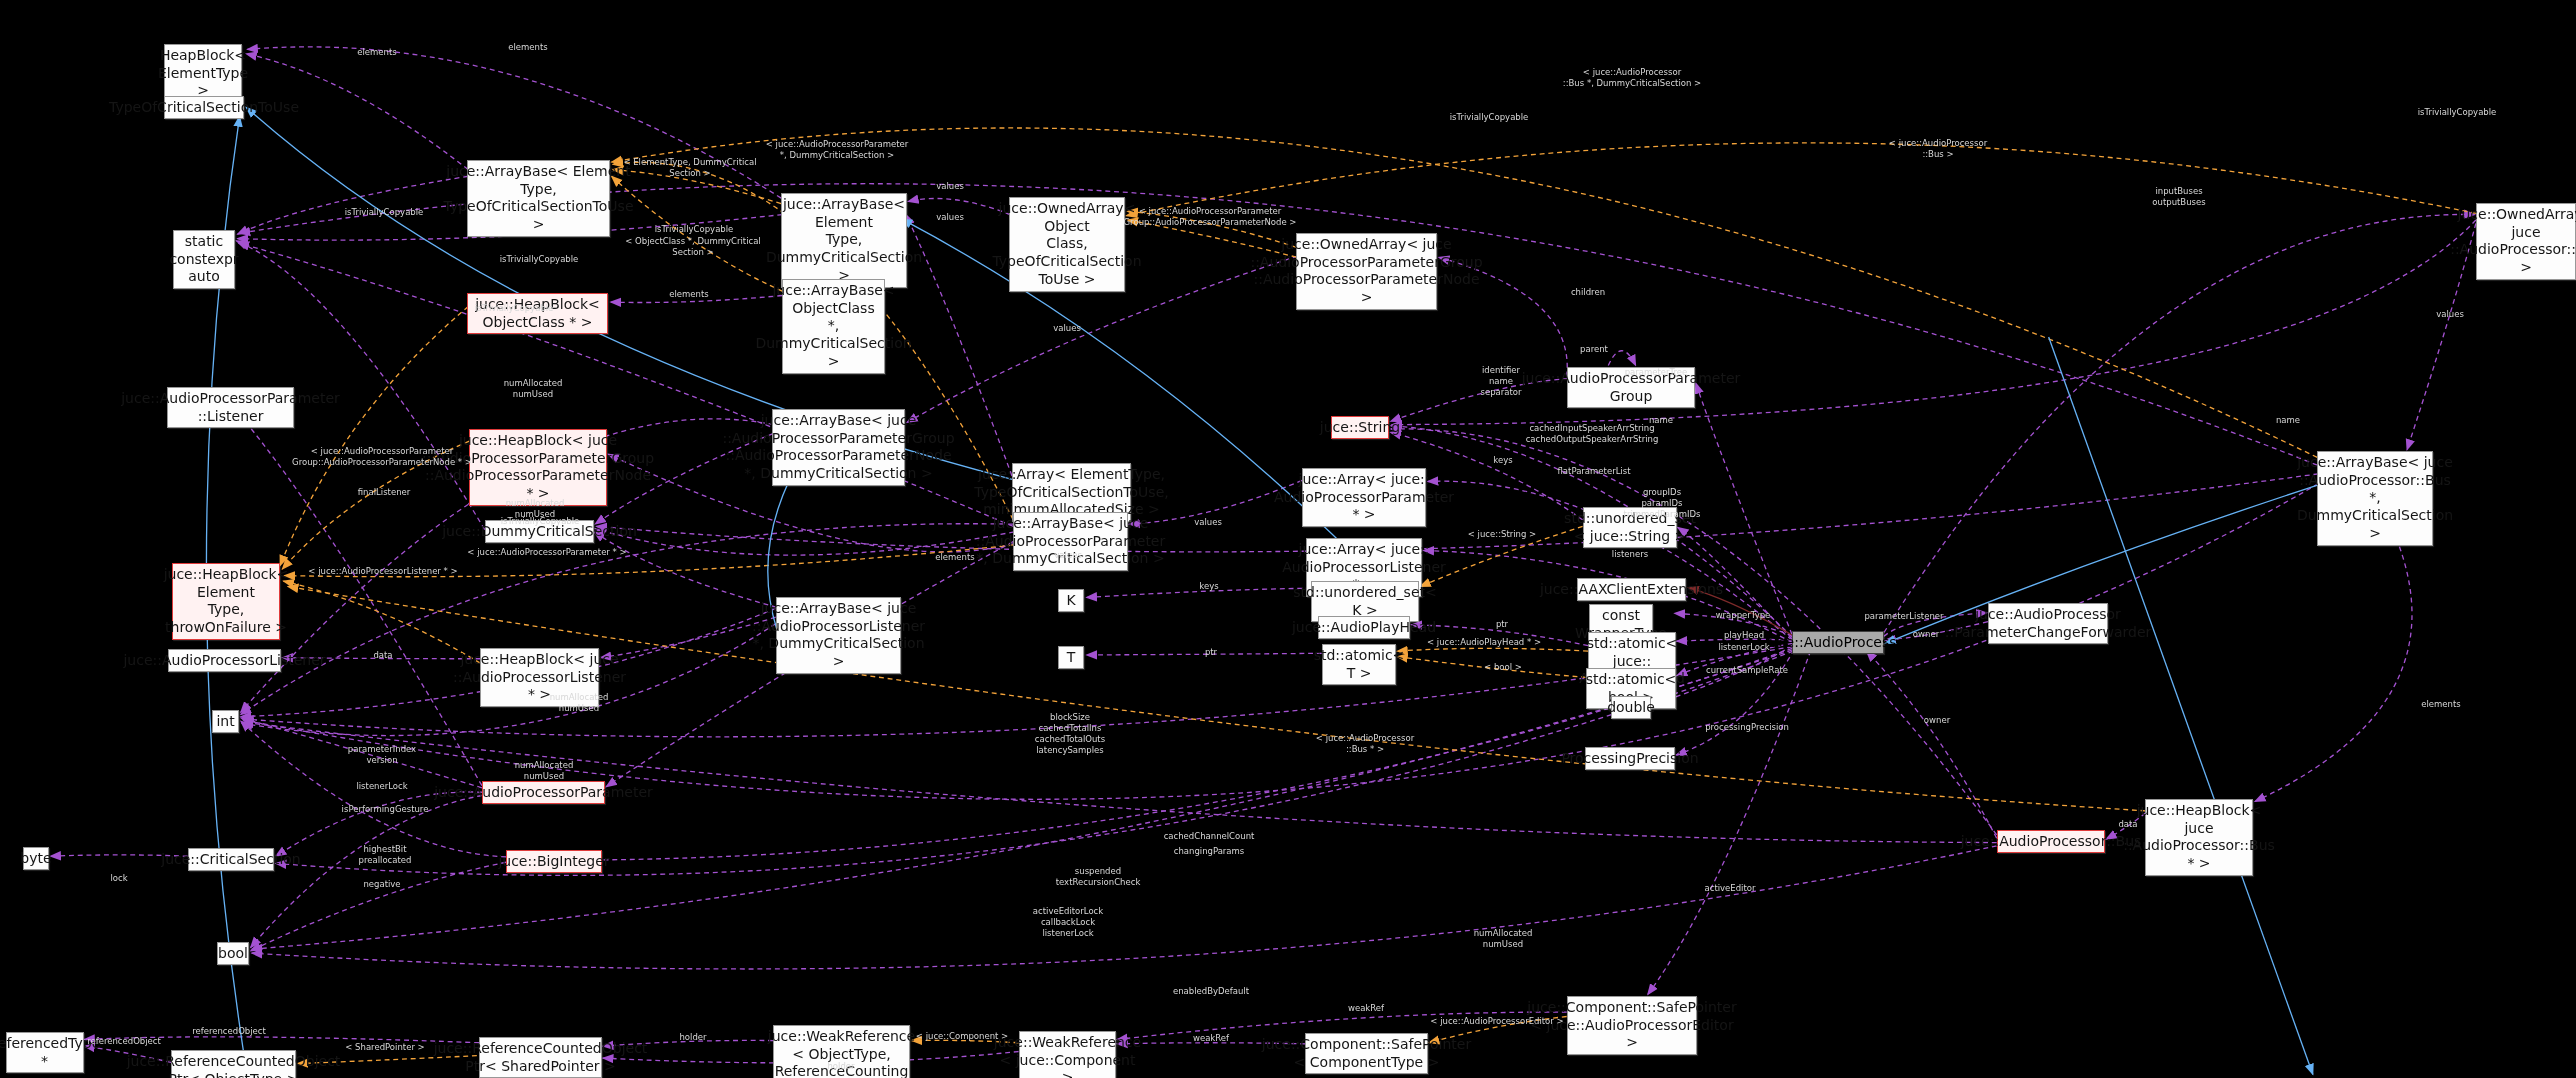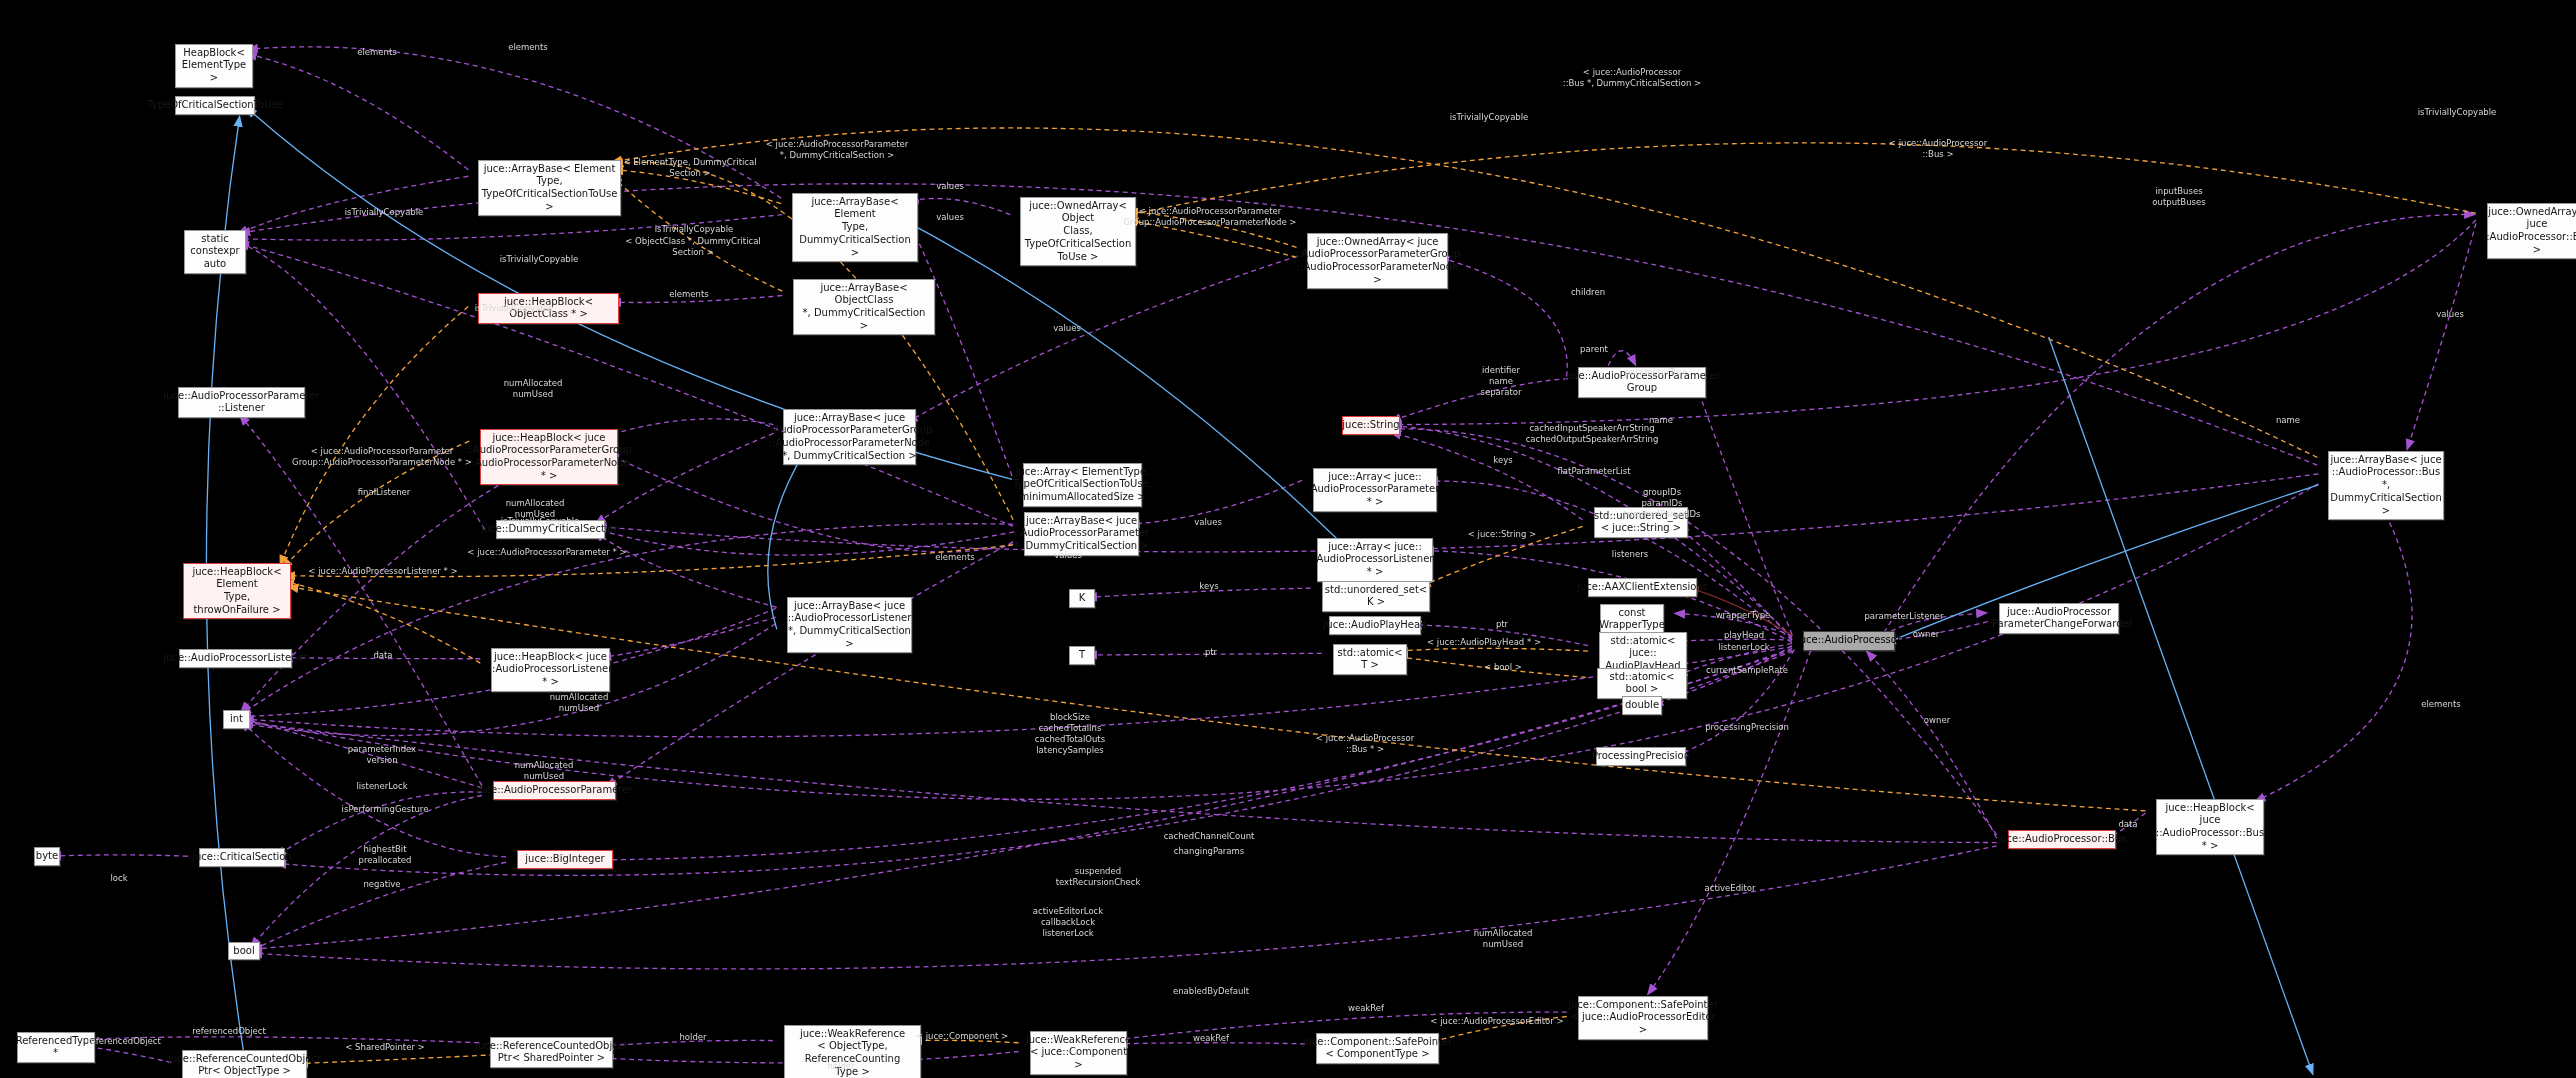--- a/index.html
+++ b/index.html
@@ -1,22 +1,22 @@
 <!DOCTYPE html>
 <html style="font-size:8.8px"><head>
 <meta charset="utf-8">
 <style>
   html,body{margin:0;padding:0;background:#000;}
   #canvas{position:relative;width:2576px;height:1079px;background:#000;overflow:hidden;
           font-family:"DejaVu Sans","Liberation Sans",sans-serif;}
   #edge-layer{position:absolute;left:0;top:0;width:2576px;height:1079px;}
   .node{position:absolute;background:#fdfdfd;border:0.8px solid #979797;color:#151515;
-        font-size:10px;line-height:1.28;text-align:center;display:flex;align-items:center;
+        font-size:14px;line-height:1.28;text-align:center;display:flex;align-items:center;
         justify-content:center;padding:1.6px 3.8px;box-sizing:border-box;white-space:pre-line;
-        box-shadow:1.1px 1.1px 0 rgba(255,255,255,0.12);margin-left:11px;}
+        box-shadow:1.1px 1.1px 0 rgba(255,255,255,0.12);}
   .node.red{border:1.4px solid #e03a3a;background:#fff2f2;}
   .node.main{background:#a9a9a9;border:1.1px solid #3f3f3f;color:#000;}
   .edge-label{position:absolute;transform:translate(-50%,-50%);color:#d8d8d8;font-size:8.5px;
         line-height:1.3;text-align:center;white-space:pre-line;pointer-events:none;}
 </style>
 </head>
 <body>
 
 <div id="canvas">
   <svg id="edge-layer" xmlns="http://www.w3.org/2000/svg" viewBox="0 0 4709 1972" width="2576" height="1079">
@@ -157,21 +157,21 @@
     <div class="node plain" style="left: 23px; top: 847px; width: 26px; min-height: 18.6px;">byte</div>
     <div class="node red" style="left: 506px; top: 850px; width: 96px; min-height: 18.6px;">juce::BigInteger</div>
     <div class="node plain" style="left: 217px; top: 942px; width: 32px; min-height: 17.5px;">bool</div>
     <div class="node plain" style="left: 5.5px; top: 1032px; width: 78px; min-height: 18.6px;">ReferencedType *</div>
     <div class="node plain" style="left: 171px; top: 1050px; width: 125px; min-height: 26px;">juce::ReferenceCountedObject
 Ptr&lt; ObjectType &gt;</div>
     <div class="node plain" style="left: 479px; top: 1037px; width: 123px; min-height: 26px;">juce::ReferenceCountedObject
 Ptr&lt; SharedPointer &gt;</div>
     <div class="node plain" style="left: 781px; top: 193px; width: 126px; min-height: 26px;">juce::ArrayBase&lt; Element
 Type, DummyCriticalSection &gt;</div>
-    <div class="node plain" style="left: 782px; top: 279px; width: 142px; min-height: 26px;">juce::ArrayBase&lt; ObjectClass
+    <div class="node plain" style="left: 782px; top: 279px; width: 103px; min-height: 26px;">juce::ArrayBase&lt; ObjectClass
 *, DummyCriticalSection &gt;</div>
     <div class="node plain" style="left: 772px; top: 409px; width: 133px; min-height: 42px;">juce::ArrayBase&lt; juce
 ::AudioProcessorParameterGroup
 ::AudioProcessorParameterNode
 *, DummyCriticalSection &gt;</div>
     <div class="node plain" style="left: 776px; top: 597px; width: 125px; min-height: 34px;">juce::ArrayBase&lt; juce
 ::AudioProcessorListener
 *, DummyCriticalSection &gt;</div>
     <div class="node plain" style="left: 773px; top: 1025px; width: 137px; min-height: 34px;">juce::WeakReference
 &lt; ObjectType, ReferenceCounting

